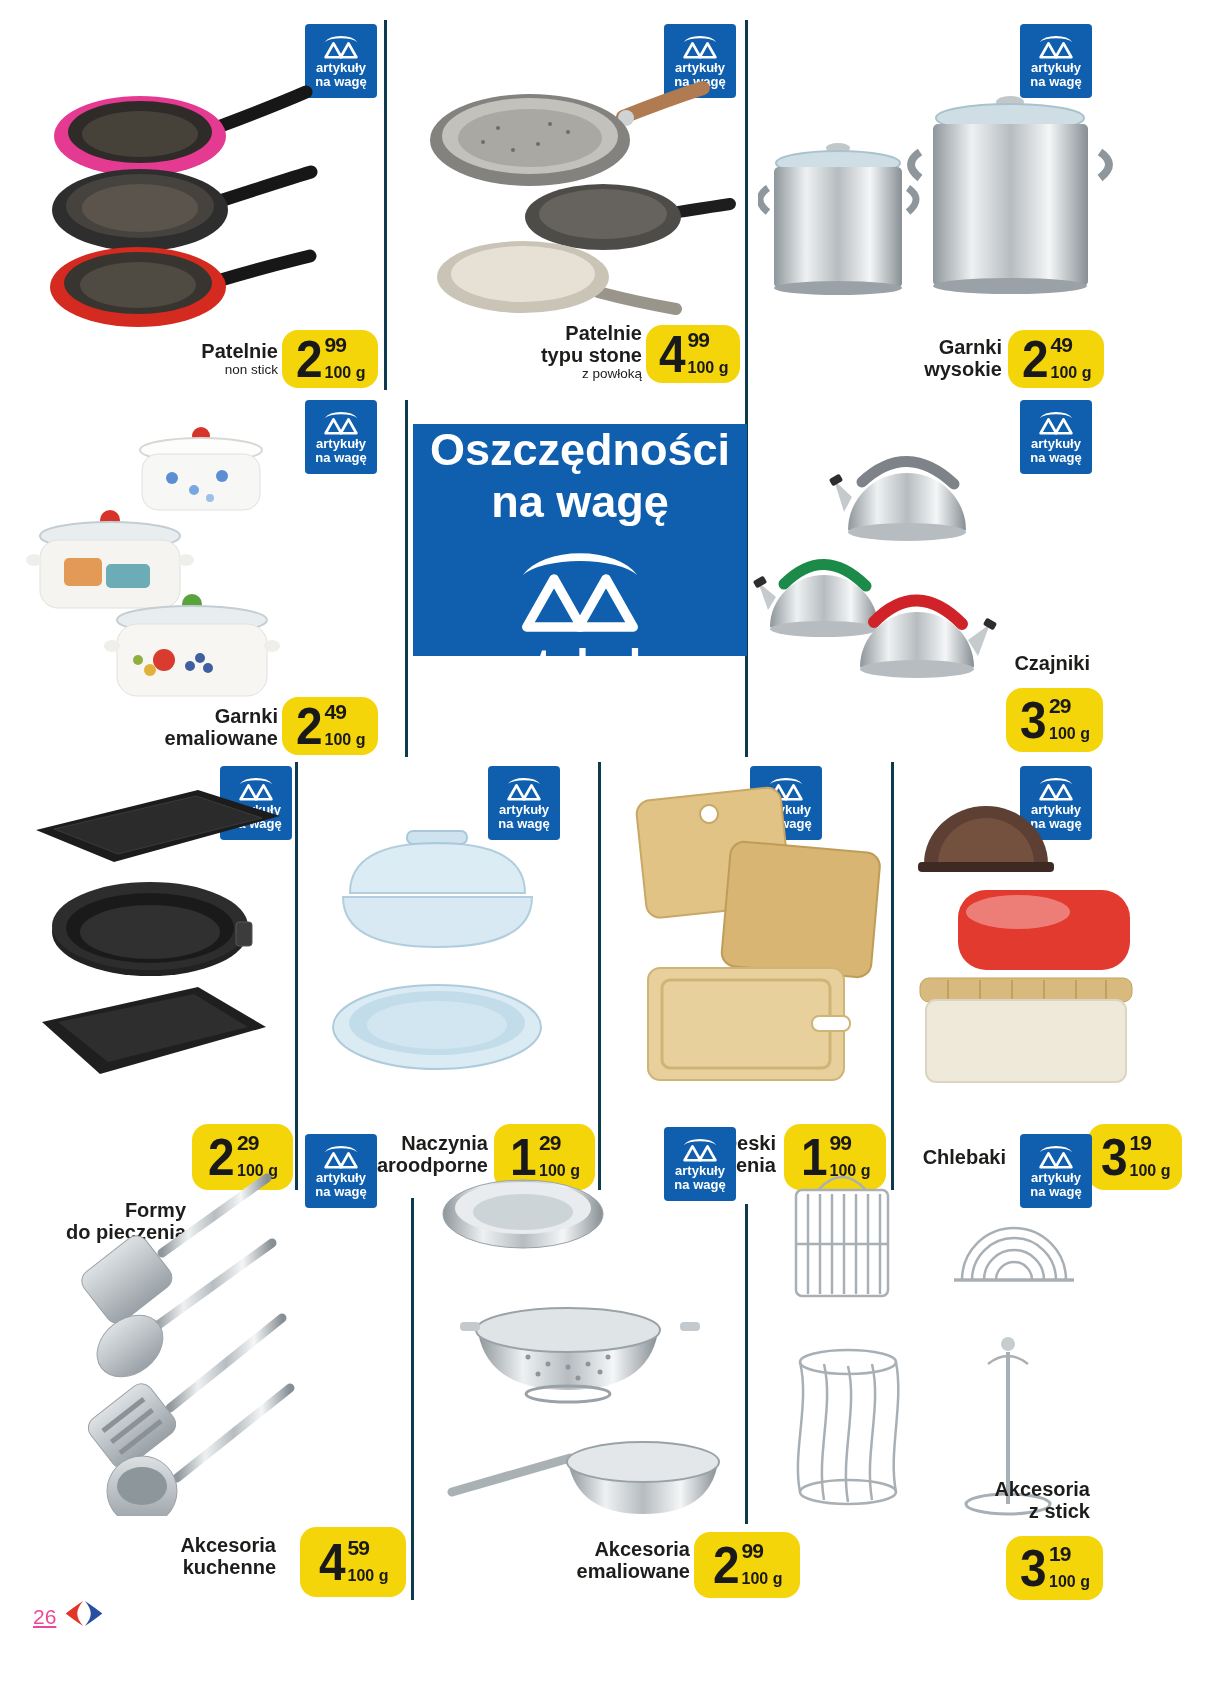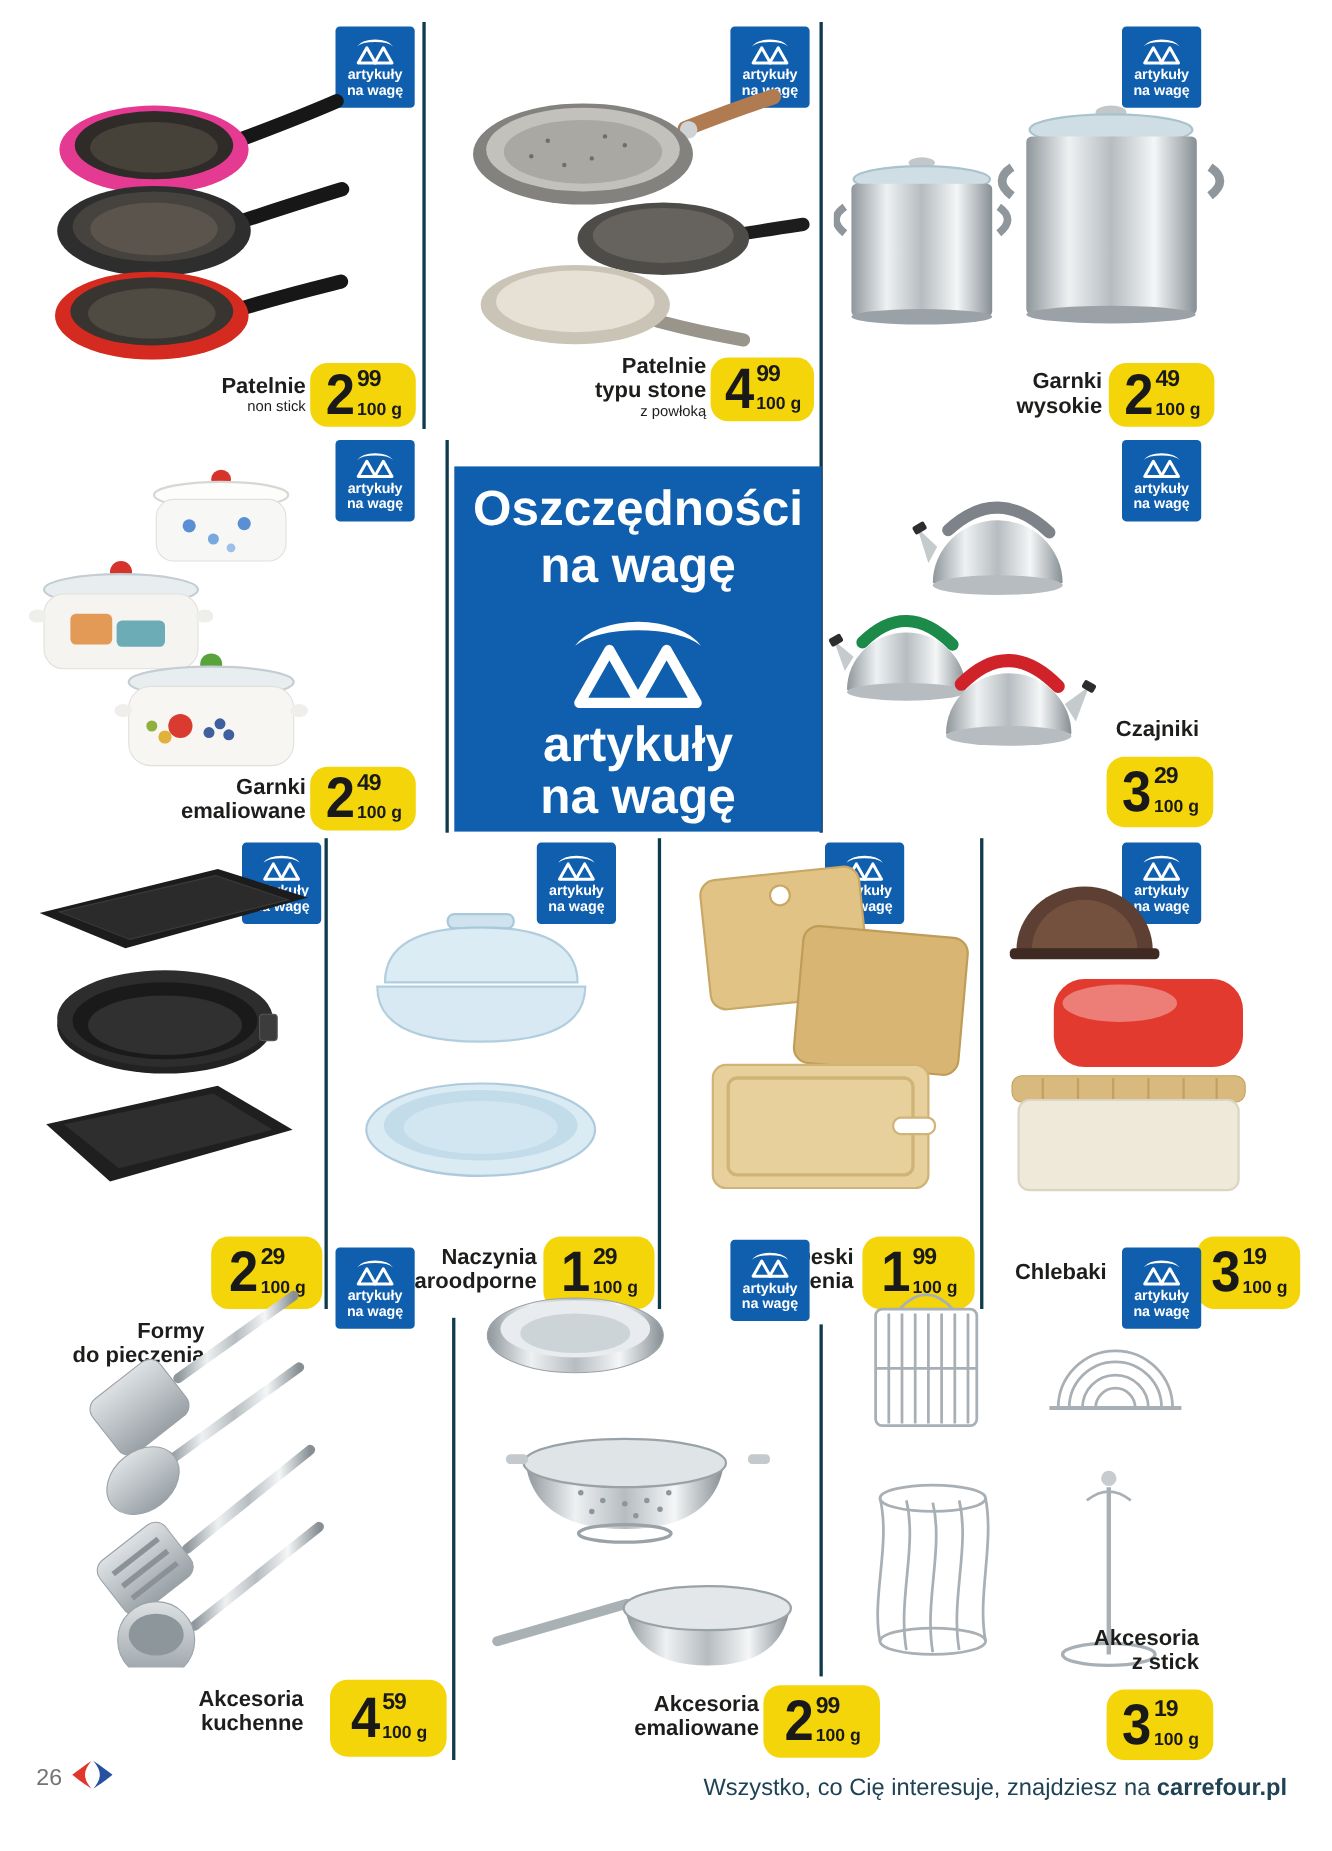--- a/index.html
+++ b/index.html
@@ -23,26 +23,26 @@
   .pm{font-size:52px;font-weight:bold;line-height:.85;letter-spacing:-2px;color:#191919;display:inline-block;transform:scaleX(.92);}
   .pstack{display:flex;flex-direction:column;align-items:flex-start;justify-content:space-between;height:46px;}
   .pc{font-size:21px;font-weight:bold;line-height:.85;letter-spacing:-1px;color:#191919;}
   .pu{font-size:16px;font-weight:bold;color:#191919;white-space:nowrap;}
   
   .plabel{position:absolute;text-align:right;font-weight:bold;font-size:20px;line-height:1.1;color:#1d1d1b;}
   .plabel span{display:block;}
   .plabel .note{font-weight:normal;font-size:13.5px;margin-top:1px;}
   .pimg{position:absolute;}
   
-  .promo{position:absolute;left:413px;top:424px;width:334px;height:332px;background:#0f5fae;color:#fff;text-align:center;box-sizing:border-box;padding-top:12px;}
+  .promo{position:absolute;left:413px;top:424px;width:334px;height:232px;background:#0f5fae;color:#fff;text-align:center;box-sizing:border-box;}
   .promo .pt{font-size:45px;font-weight:bold;line-height:1.16;display:block;}
   .promo .plogo{width:156px;height:104px;margin:8px auto 2px auto;display:block;}
   .promo .wm{font-size:45px;font-weight:bold;line-height:1.04;display:block;}
   
-  .page-num{position:absolute;left:33px;top:1605px;font-size:21px;color:#737373;}
+  .page-num{position:absolute;left:33px;top:1605px;font-size:21px;color:#ec4899;text-decoration:underline;}
   .cf-logo{position:absolute;left:64px;top:1600px;width:40px;height:27px;}
   .suppliers{position:absolute;left:600px;top:1596px;width:570px;text-align:right;font-size:15px;color:#1d1d1b;}
   .tagline{position:absolute;left:400px;top:1613px;width:770px;text-align:right;font-size:21.5px;color:#1f4254;}
   .tagline b{font-weight:bold;}
 </style>
 </head>
 <body>
 
 <div class="page">
 
@@ -521,17 +521,14 @@
         <span class="pc">19</span>
         <span class="pu">100 g</span>
       </span>
   </div>
 
   <span class="page-num">26</span>
   <svg class="cf-logo" viewBox="0 0 40 28">
     <path d="M19,1 C13,5 6,10 1,14 C6,18 13,23 19,27 C15,22 13,18 13,14 C13,10 15,6 19,1 Z" fill="#e2362b"></path>
     <path d="M21,1 C27,5 34,10 39,14 C34,18 27,23 21,27 C25,22 27,18 27,14 C27,10 25,6 21,1 Z" fill="#2850a0"></path>
   </svg>
-  <div class="tagline">
-    <span>Wszystko, co Cię interesuje, znajdziesz na </span><b>carrefour.pl</b>
-  </div>
 
 </div>
 
 </body></html>

